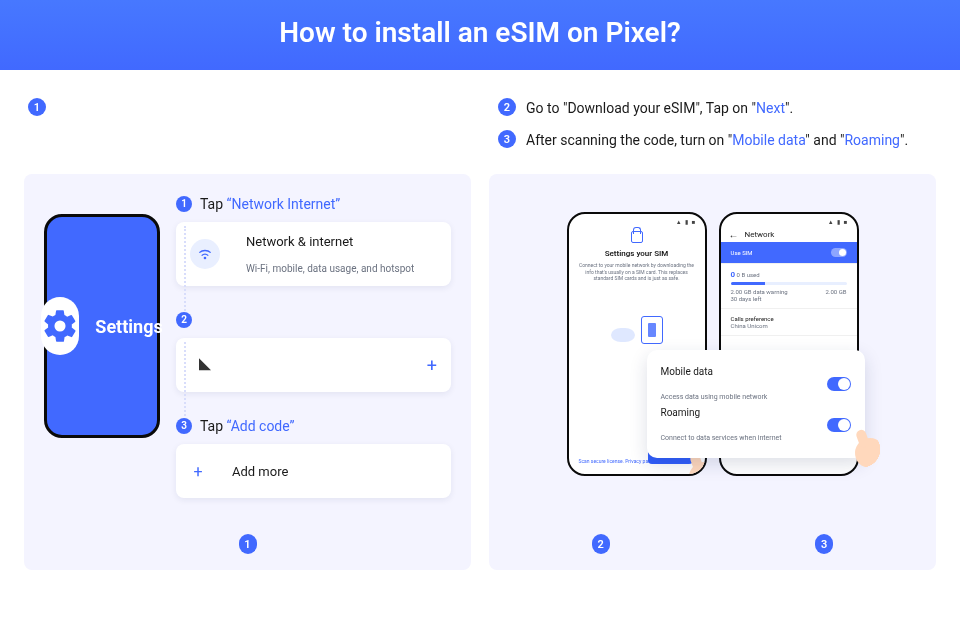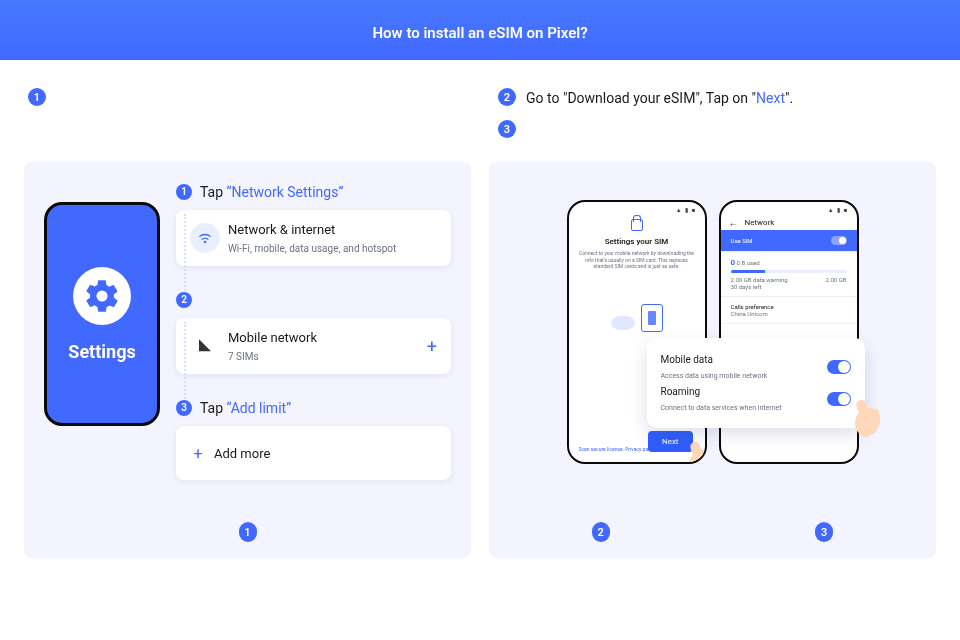--- a/index.html
+++ b/index.html
@@ -12,21 +12,21 @@
     --line:#d8ddfb;
     font-family:"Segoe UI",Roboto,Arial,sans-serif;
   }
   html,body{margin:0;padding:0;background:#fff;}
   body{width:960px;height:640px;overflow:hidden;color:var(--ink);}
 
   
   .hdr{
     background:linear-gradient(180deg,#4778ff 0%,#4169ff 100%);
     color:#fff;text-align:center;font-weight:600;
-    font-size:15px;line-height:66px;height:60px;
+    font-size:28px;line-height:66px;height:70px;
   }
 
   
   .intro{display:flex;padding:28px 28px 12px 28px;gap:36px;}
   .intro .col{flex:1;font-size:14px;}
   .bul{display:flex;align-items:flex-start;gap:10px;margin:0 0 12px 0;}
   .badge{
     flex:0 0 18px;height:18px;border-radius:9px;background:var(--blue);
     color:#fff;font-size:11px;font-weight:600;display:flex;
     align-items:center;justify-content:center;line-height:1;
@@ -36,45 +36,45 @@
 
   
   .panels{display:flex;gap:18px;padding:0 24px;}
   .panel{flex:1;background:var(--panel);border-radius:8px;height:396px;
          padding:22px 20px 0 20px;position:relative;box-sizing:border-box;}
 
   
   .lp{display:flex;gap:16px;}
   .phone-big{
     width:110px;height:218px;border:3px solid #0a0a0a;border-radius:18px;
-    background:var(--blue);display:flex;flex-direction:column;
+    background:var(--blue);display:flex;flex-direction:row;
     align-items:center;justify-content:center;gap:16px;margin-top:18px;
   }
   .gear{
     width:58px;height:58px;border-radius:29px;background:#fff;
     display:flex;align-items:center;justify-content:center;
   }
   .gear svg{width:38px;height:38px;fill:var(--blue);}
   .phone-big .title{color:#fff;font-weight:700;font-size:18px;}
 
   .steps{flex:1;position:relative;}
   .step{position:relative;margin-bottom:26px;}
   .step .cap{display:flex;align-items:center;gap:8px;font-size:14px;margin-bottom:10px;}
   .step .cap .badge{flex:0 0 16px;height:16px;font-size:10px;}
   .cap .hi{color:var(--blue);}
   .card{
     background:var(--card);border-radius:8px;box-shadow:0 2px 6px rgba(30,40,90,.08);
-    padding:12px 14px;display:flex;align-items:center;gap:8px;
+    padding:12px 14px;display:flex;align-items:center;gap:26px;
   }
   .icon-dot{
     width:30px;height:30px;border-radius:15px;background:#e9efff;
     display:flex;align-items:center;justify-content:center;color:var(--blue);
   }
   .card .t1{font-size:13px;}
-  .card .t2{font-size:10px;color:var(--muted);margin-top:6px;}
+  .card .t2{font-size:10px;color:var(--muted);margin-top:14px;}
   .card .plus{margin-left:auto;color:var(--blue);font-size:18px;font-weight:400;}
   .vline{position:absolute;left:8px;top:30px;bottom:-36px;border-left:2px dotted var(--line);}
 
   
   .rp{display:flex;gap:12px;justify-content:center;align-items:flex-start;padding-top:16px;}
   .mock{
     width:136px;height:260px;border:2px solid #0a0a0a;border-radius:18px;
     background:#fff;position:relative;overflow:hidden;font-size:6px;
   }
   .mock .bar{display:flex;justify-content:space-between;padding:4px 8px 2px;color:#444;}
@@ -105,21 +105,21 @@
   .dg .mu{color:var(--muted);}
 
   
   .popup{
     position:absolute;background:#fff;border-radius:10px;
     box-shadow:0 6px 18px rgba(30,40,90,.15);width:190px;
     padding:10px 14px;right:-6px;top:138px;
   }
   .popup .pr{display:flex;align-items:center;justify-content:space-between;margin:6px 0;}
   .popup .pr .txt{font-size:10px;}
-  .popup .pr .sub{display:block;font-size:7px;color:var(--muted);margin-top:7px;}
+  .popup .pr .sub{display:block;font-size:7px;color:var(--muted);margin-top:16px;}
   .toggle{width:24px;height:14px;border-radius:7px;background:var(--blue);position:relative;}
   .toggle:after{content:"";position:absolute;right:1px;top:1px;width:12px;height:12px;border-radius:50%;background:#fff;}
 
   
   .hand{
     width:30px;height:30px;position:absolute;transform:rotate(-20deg);
     background:radial-gradient(circle at 30% 30%,#ffd8bc 0 60%,transparent 61%);
     border-radius:50%;
   }
   .hand:before{content:"";position:absolute;left:8px;top:-10px;width:10px;height:18px;
@@ -145,20 +145,23 @@
   </div>
   <div class="col">
     <div class="bul">
       <div class="badge">2</div>
       <p>
         <span>Go to "Download your eSIM", Tap on "</span><span class="link">Next</span><span>".</span>
       </p>
     </div>
     <div class="bul">
       <div class="badge">3</div>
+      <p>
+        <span>After scanning the code, turn on "</span><span class="link">Mobile data</span><span>" and "</span><span class="link">Roaming</span><span>".</span>
+      </p>
     </div>
   </div>
 </div>
 
 <div class="panels">
 
   <div class="panel">
     <div class="lp">
       <div class="phone-big">
         <div class="gear">
@@ -169,21 +172,21 @@
         <div class="title">Settings</div>
       </div>
 
       <div class="steps">
 
         <div class="step">
           <div class="vline"></div>
           <div class="cap">
             <div class="badge">1</div>
             <span>
-              <span>Tap </span><span class="hi">“Network Settings”</span>
+              <span>Tap </span><span class="hi">“Network Internet”</span>
             </span>
           </div>
           <div class="card">
             <div class="icon-dot">
               <svg width="16" height="16" viewBox="0 0 24 24" fill="currentColor">
                 <path d="M12 20a2 2 0 1 0-2-2 2 2 0 0 0 2 2Zm-5.7-6.3 1.4 1.4a6 6 0 0 1 8.5 0l1.4-1.4a8 8 0 0 0-11.3 0ZM2.8 9.2l1.4 1.4a12 12 0 0 1 15.6 0l1.4-1.4a14 14 0 0 0-18.4 0Z"></path>
                 </svg>
             </div>
             <div>
               <div class="t1">Network &amp; internet</div>
@@ -196,33 +199,29 @@
           <div class="vline"></div>
           <div class="cap">
             <div class="badge">2</div>
           </div>
           <div class="card">
             <div class="icon-dot" style="background:transparent;color:#333">
               <svg width="16" height="16" viewBox="0 0 24 24" fill="currentColor">
                 <path d="M3 20h18L3 2Z"></path>
                 </svg>
             </div>
-            <div>
-              <div class="t1">Mobile network</div>
-              <div class="t2">7 SIMs</div>
-            </div>
             <div class="plus">+</div>
           </div>
         </div>
 
         <div class="step">
           <div class="cap">
             <div class="badge">3</div>
             <span>
-              <span>Tap </span><span class="hi">“Add limit”</span>
+              <span>Tap </span><span class="hi">“Add code”</span>
             </span>
           </div>
           <div class="card">
             <div class="icon-dot" style="background:transparent;color:var(--blue);width:16px">+</div>
             <div>
               <div class="t1">Add more</div>
             </div>
           </div>
         </div>
       </div>

